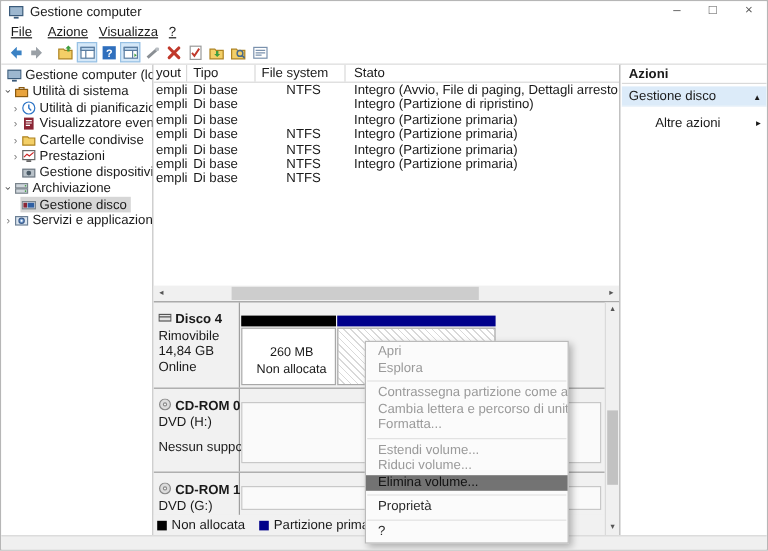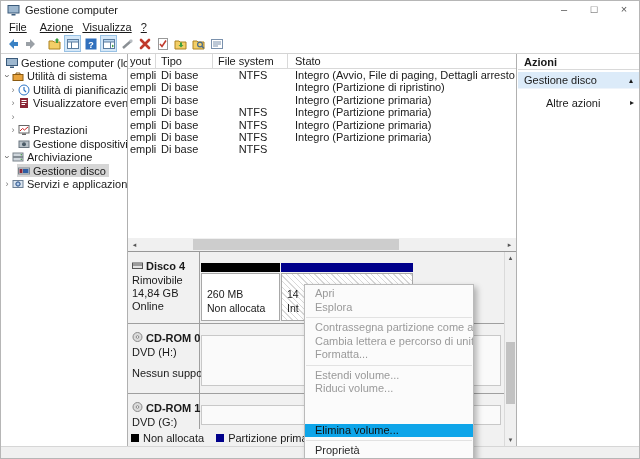--- a/index.html
+++ b/index.html
@@ -67,21 +67,21 @@
   .dl-title{position:absolute;top:8px;left:4px;display:flex;align-items:center;gap:3px;font-weight:bold;white-space:nowrap;}
   .dl-title svg{flex:none;}
   .dline{position:absolute;left:4px;white-space:nowrap;}
   .dl1{top:22px;} .dl2{top:35px;} .dl3{top:48px;} .dl3b{top:43px;}
   .part{position:absolute;top:0;bottom:0;}
   .p1{left:73px;width:79px;}
   .p2{left:153px;width:132px;}
   .pbar{position:absolute;left:0;right:0;top:11px;height:9px;}
   .pbar.black{background:#000000;}
   .pbar.navy{background:#00008b;}
-  .pbox{position:absolute;left:0;right:0;top:21px;bottom:2px;background:#fff;border:1px solid #a8a8a8;padding:14px 0 0 5px;line-height:13.5px;font-size:10.5px;white-space:nowrap;overflow:hidden;}
+  .pbox{position:absolute;left:0;right:0;top:21px;bottom:2px;background:#fff;border:1px solid #a8a8a8;padding:14px 0 0 5px;line-height:13.5px;font-size:10.5px;white-space:nowrap;overflow:hidden;text-align:center;}
   .pbox.hatch{background:repeating-linear-gradient(45deg,#ffffff 0 3px,#d9d9d9 3px 4px);}
   .media-box{position:absolute;left:73px;right:3px;top:11px;bottom:7px;background:#fafafa;border:1px solid #c8c8c8;}
   .legend{position:absolute;left:0;right:12px;bottom:0;height:17px;display:flex;align-items:center;padding-left:3px;background:#f1f1f1;}
   .lg-sq{width:8px;height:8px;margin:0 4px 0 0;flex:none;}
   .lg-sq.black{background:#000000;}
   .lg-sq.navy{background:#00008b;margin-left:12px;}
   
   .vscroll{position:absolute;right:0;top:198px;bottom:0;width:12px;background:#f0f0f0;border-left:1px solid #dadada;}
   .vs-arrow{position:absolute;left:0;width:11px;height:12px;text-align:center;line-height:12px;font-size:7px;color:#555;}
   .vs-up{top:0;} .vs-down{bottom:0;}
@@ -92,21 +92,21 @@
   .act-group{height:17px;line-height:17px;margin-top:2px;background:#dcebf9;display:flex;align-items:center;justify-content:space-between;padding:0 6px;border-bottom:1px solid #eef4fb;}
   .act-item{height:16px;line-height:16px;margin-top:6px;padding-left:28px;position:relative;}
   .act-item .arr{position:absolute;right:5px;top:0;font-size:8px;color:#1a1a1a;}
   .act-group .arr{font-size:8px;color:#1a1a1a;}
   
   .statusbar{position:absolute;left:0;right:0;bottom:0;height:12px;background:#f0f0f0;border-top:1px solid #d6d6d6;}
   
   .context-menu{position:absolute;left:303px;top:283px;width:170px;background:#fbfbfb;border:1px solid #bababa;box-shadow:3px 3px 6px rgba(0,0,0,0.28);padding:2px 0;z-index:50;}
   .cm-item{height:13.5px;line-height:13.5px;padding-left:10px;white-space:nowrap;overflow:hidden;color:#2a2a2a;}
   .cm-item.disabled{color:#9a9a9a;}
-  .cm-item.hl{background:#0ea5e9;color:#111;margin-top:28px;}
+  .cm-item.hl{background:#737373;color:#111;}
   .cm-sep{border-top:1px solid #e2e2e2;margin:3px 1px;}
 </style>
 </head>
 <body>
 
 <div class="window">
 
   <div class="titlebar">
     <span class="title-icon">
       <svg width="13" height="13" viewBox="0 0 13 13">
@@ -252,20 +252,28 @@
               <line x1="3.5" y1="3.5" x2="8.5" y2="3.5" stroke="#fff"></line>
               <line x1="3.5" y1="5.5" x2="8.5" y2="5.5" stroke="#fff"></line>
               <line x1="3.5" y1="7.5" x2="7" y2="7.5" stroke="#fff"></line>
             </svg>
           </span>
           <span class="tlabel">Visualizzatore eventi</span>
         </span>
     </div>
     <div class="tree-item lvl2">
       <span class="chev">›</span>
+      <span class="hlwrap">
+          <span class="ticon">
+            <svg width="12" height="12" viewBox="0 0 12 12">
+              <path d="M1 3 h4 l1 1 h5 v6 H1 Z" fill="#f3cf67" stroke="#ad8220"></path>
+            </svg>
+          </span>
+          <span class="tlabel">Cartelle condivise</span>
+        </span>
     </div>
     <div class="tree-item lvl2">
       <span class="chev">›</span>
       <span class="hlwrap">
           <span class="ticon">
             <svg width="12" height="12" viewBox="0 0 12 12">
               <rect x="1" y="1.5" width="10" height="7.5" fill="#fff" stroke="#666"></rect>
               <polyline points="2,7 4.5,4.5 6.5,6 10,3" fill="none" stroke="#cc2222"></polyline>
               <rect x="4" y="9.5" width="4" height="1.5" fill="#666"></rect>
             </svg>

